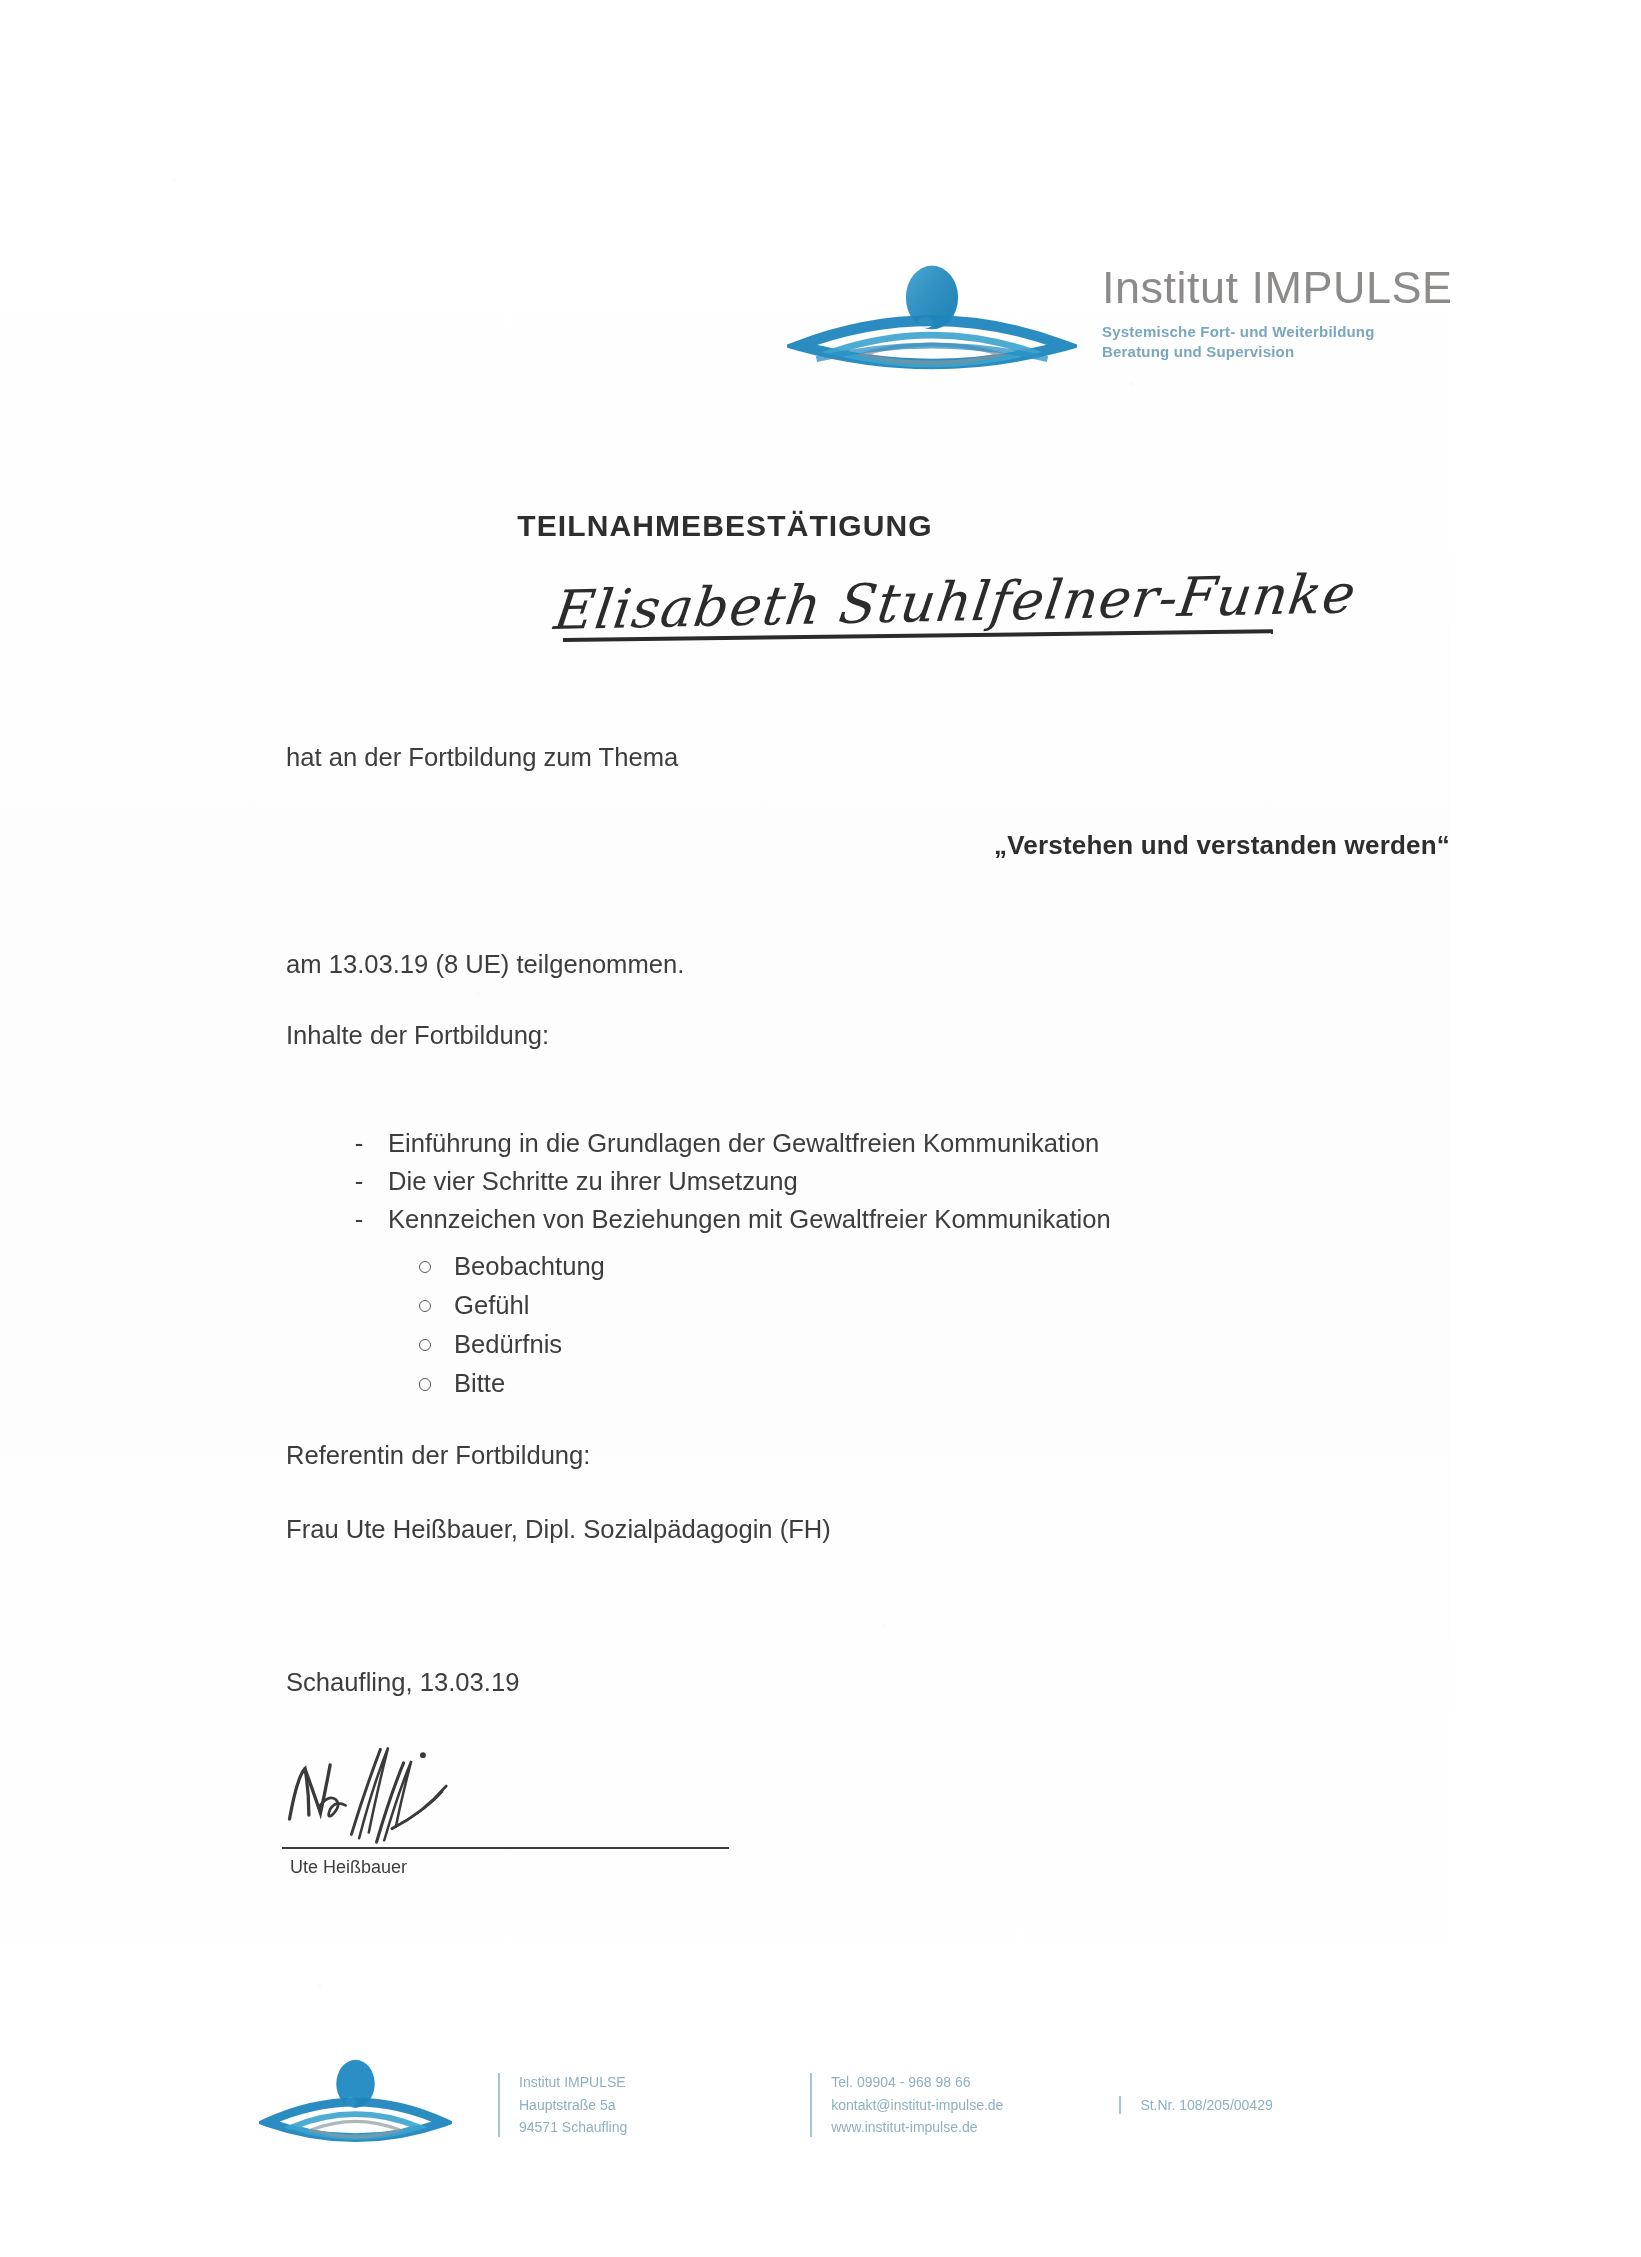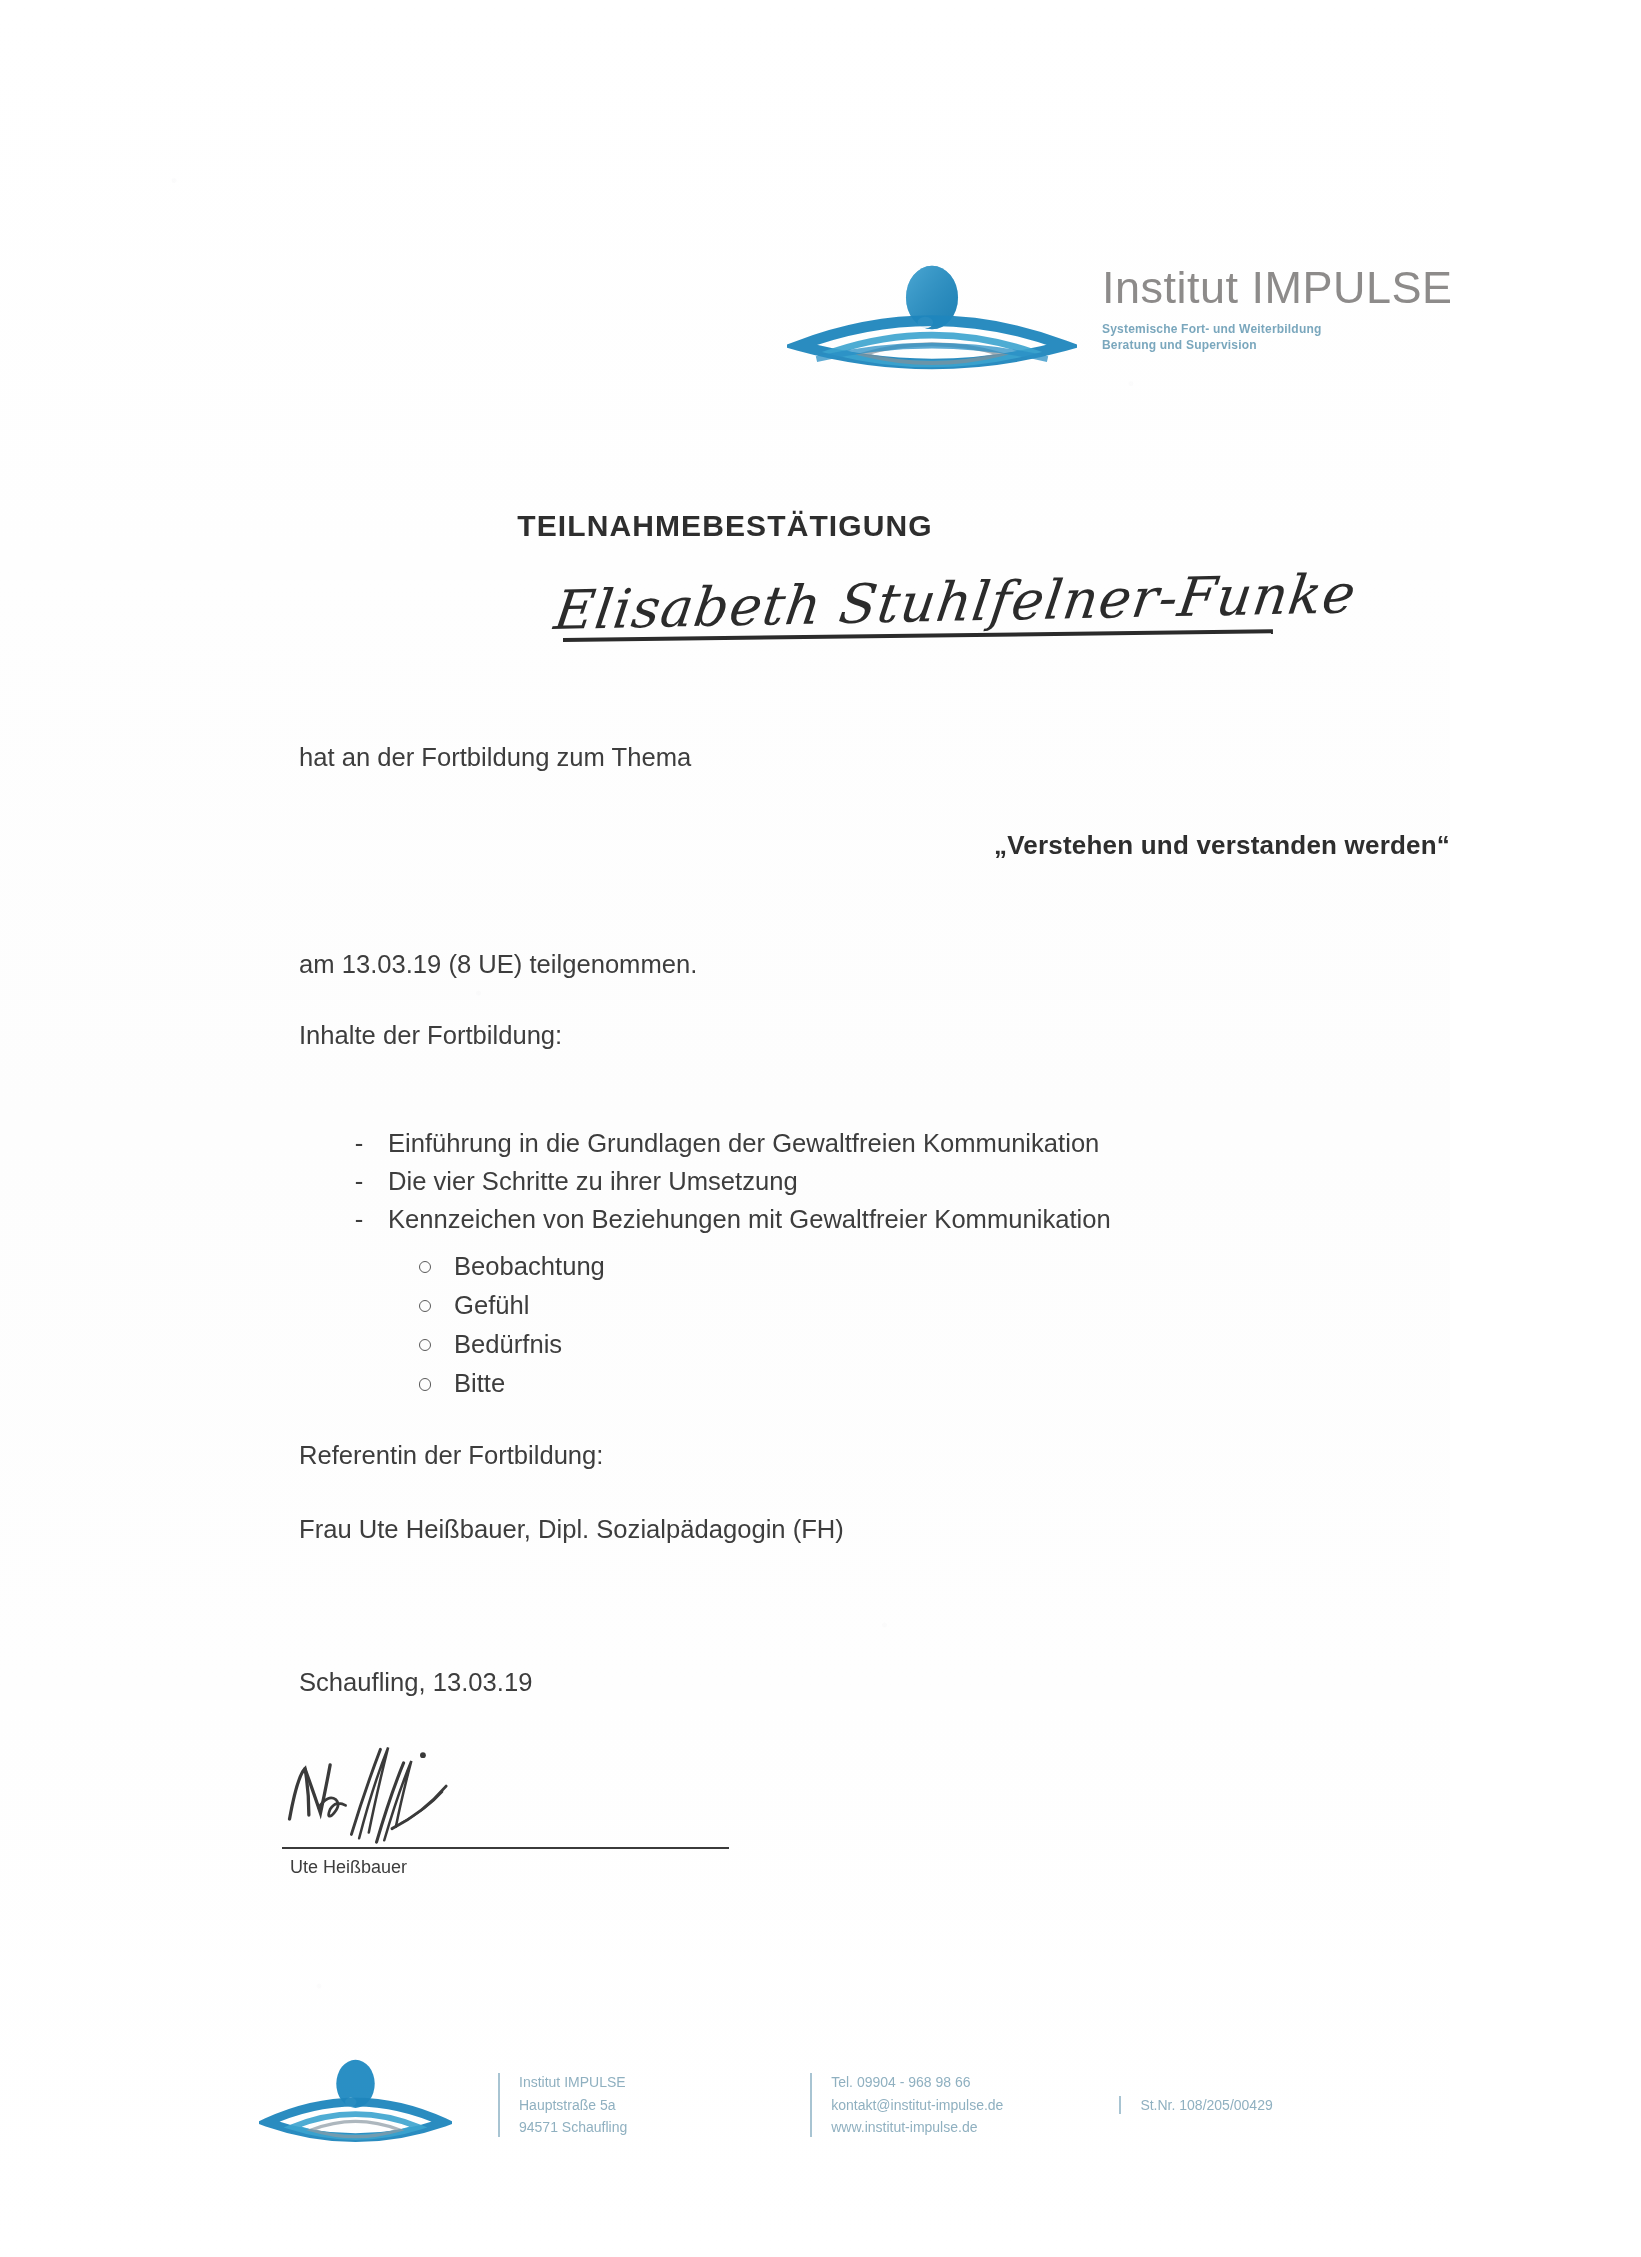--- a/index.html
+++ b/index.html
@@ -50,21 +50,21 @@
   .brand-name {
     font-size: 45px;
     font-weight: 400;
     letter-spacing: 0.5px;
     color: #8d8b8a;
     line-height: 1;
     white-space: nowrap;
   }
   .brand-tagline {
     margin-top: 12.6px;
-    font-size: 12px;
+    font-size: 15px;
     font-weight: 700;
     line-height: 1.33;
     color: #7aa7bd;
     letter-spacing: 0.2px;
     white-space: nowrap;
   }
 
   
   .doc-title {
     position: absolute;
@@ -99,21 +99,21 @@
     margin-left: 7.7px;
     width: 710px;
     height: 3.9px;
     background: #2b2b2b;
     transform: rotate(-0.7deg);
     transform-origin: left center;
   }
 
   .body-text {
     position: absolute;
-    left: 299px;
+    left: 286px;
     font-size: 25.6px;
     line-height: 1.42;
     color: #3d3d3d;
   }
   .line-hat      { top: 739px; }
   .line-date     { top: 946px; }
   .line-inhalte  { top: 1017px; }
   .line-referent { top: 1437px; }
   .line-lecturer { top: 1492px; margin-top: 19px; }
   .line-place    { top: 1664px; }

